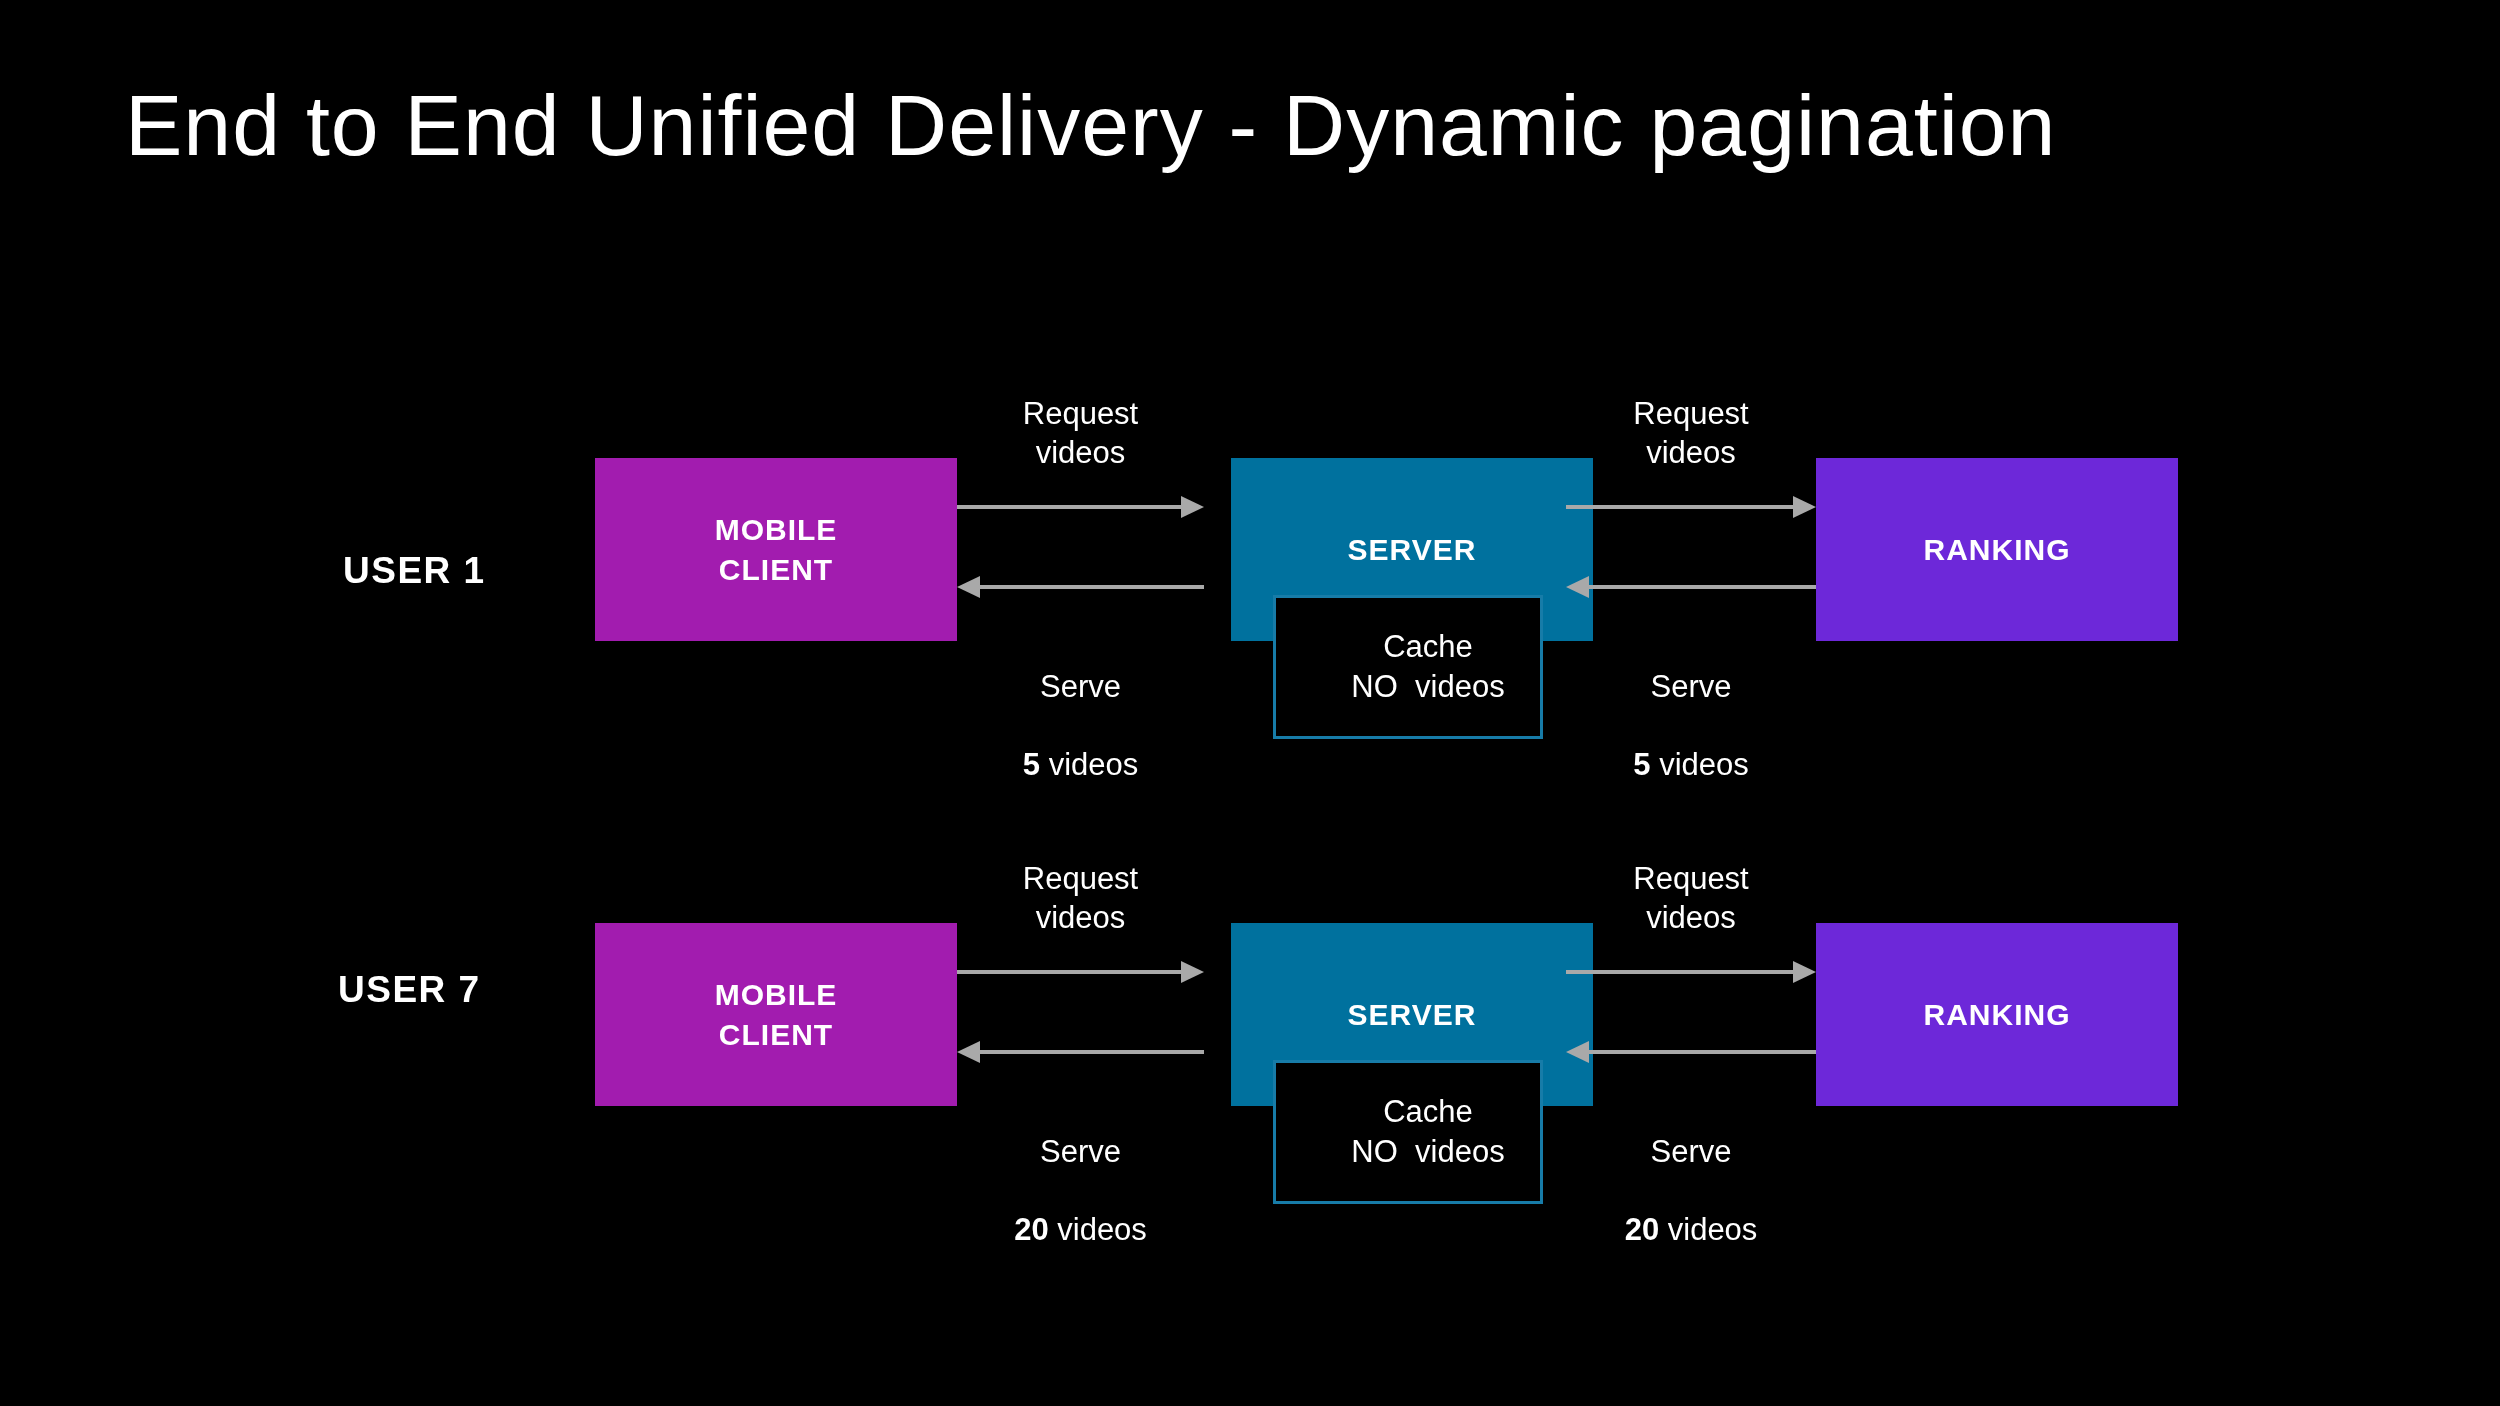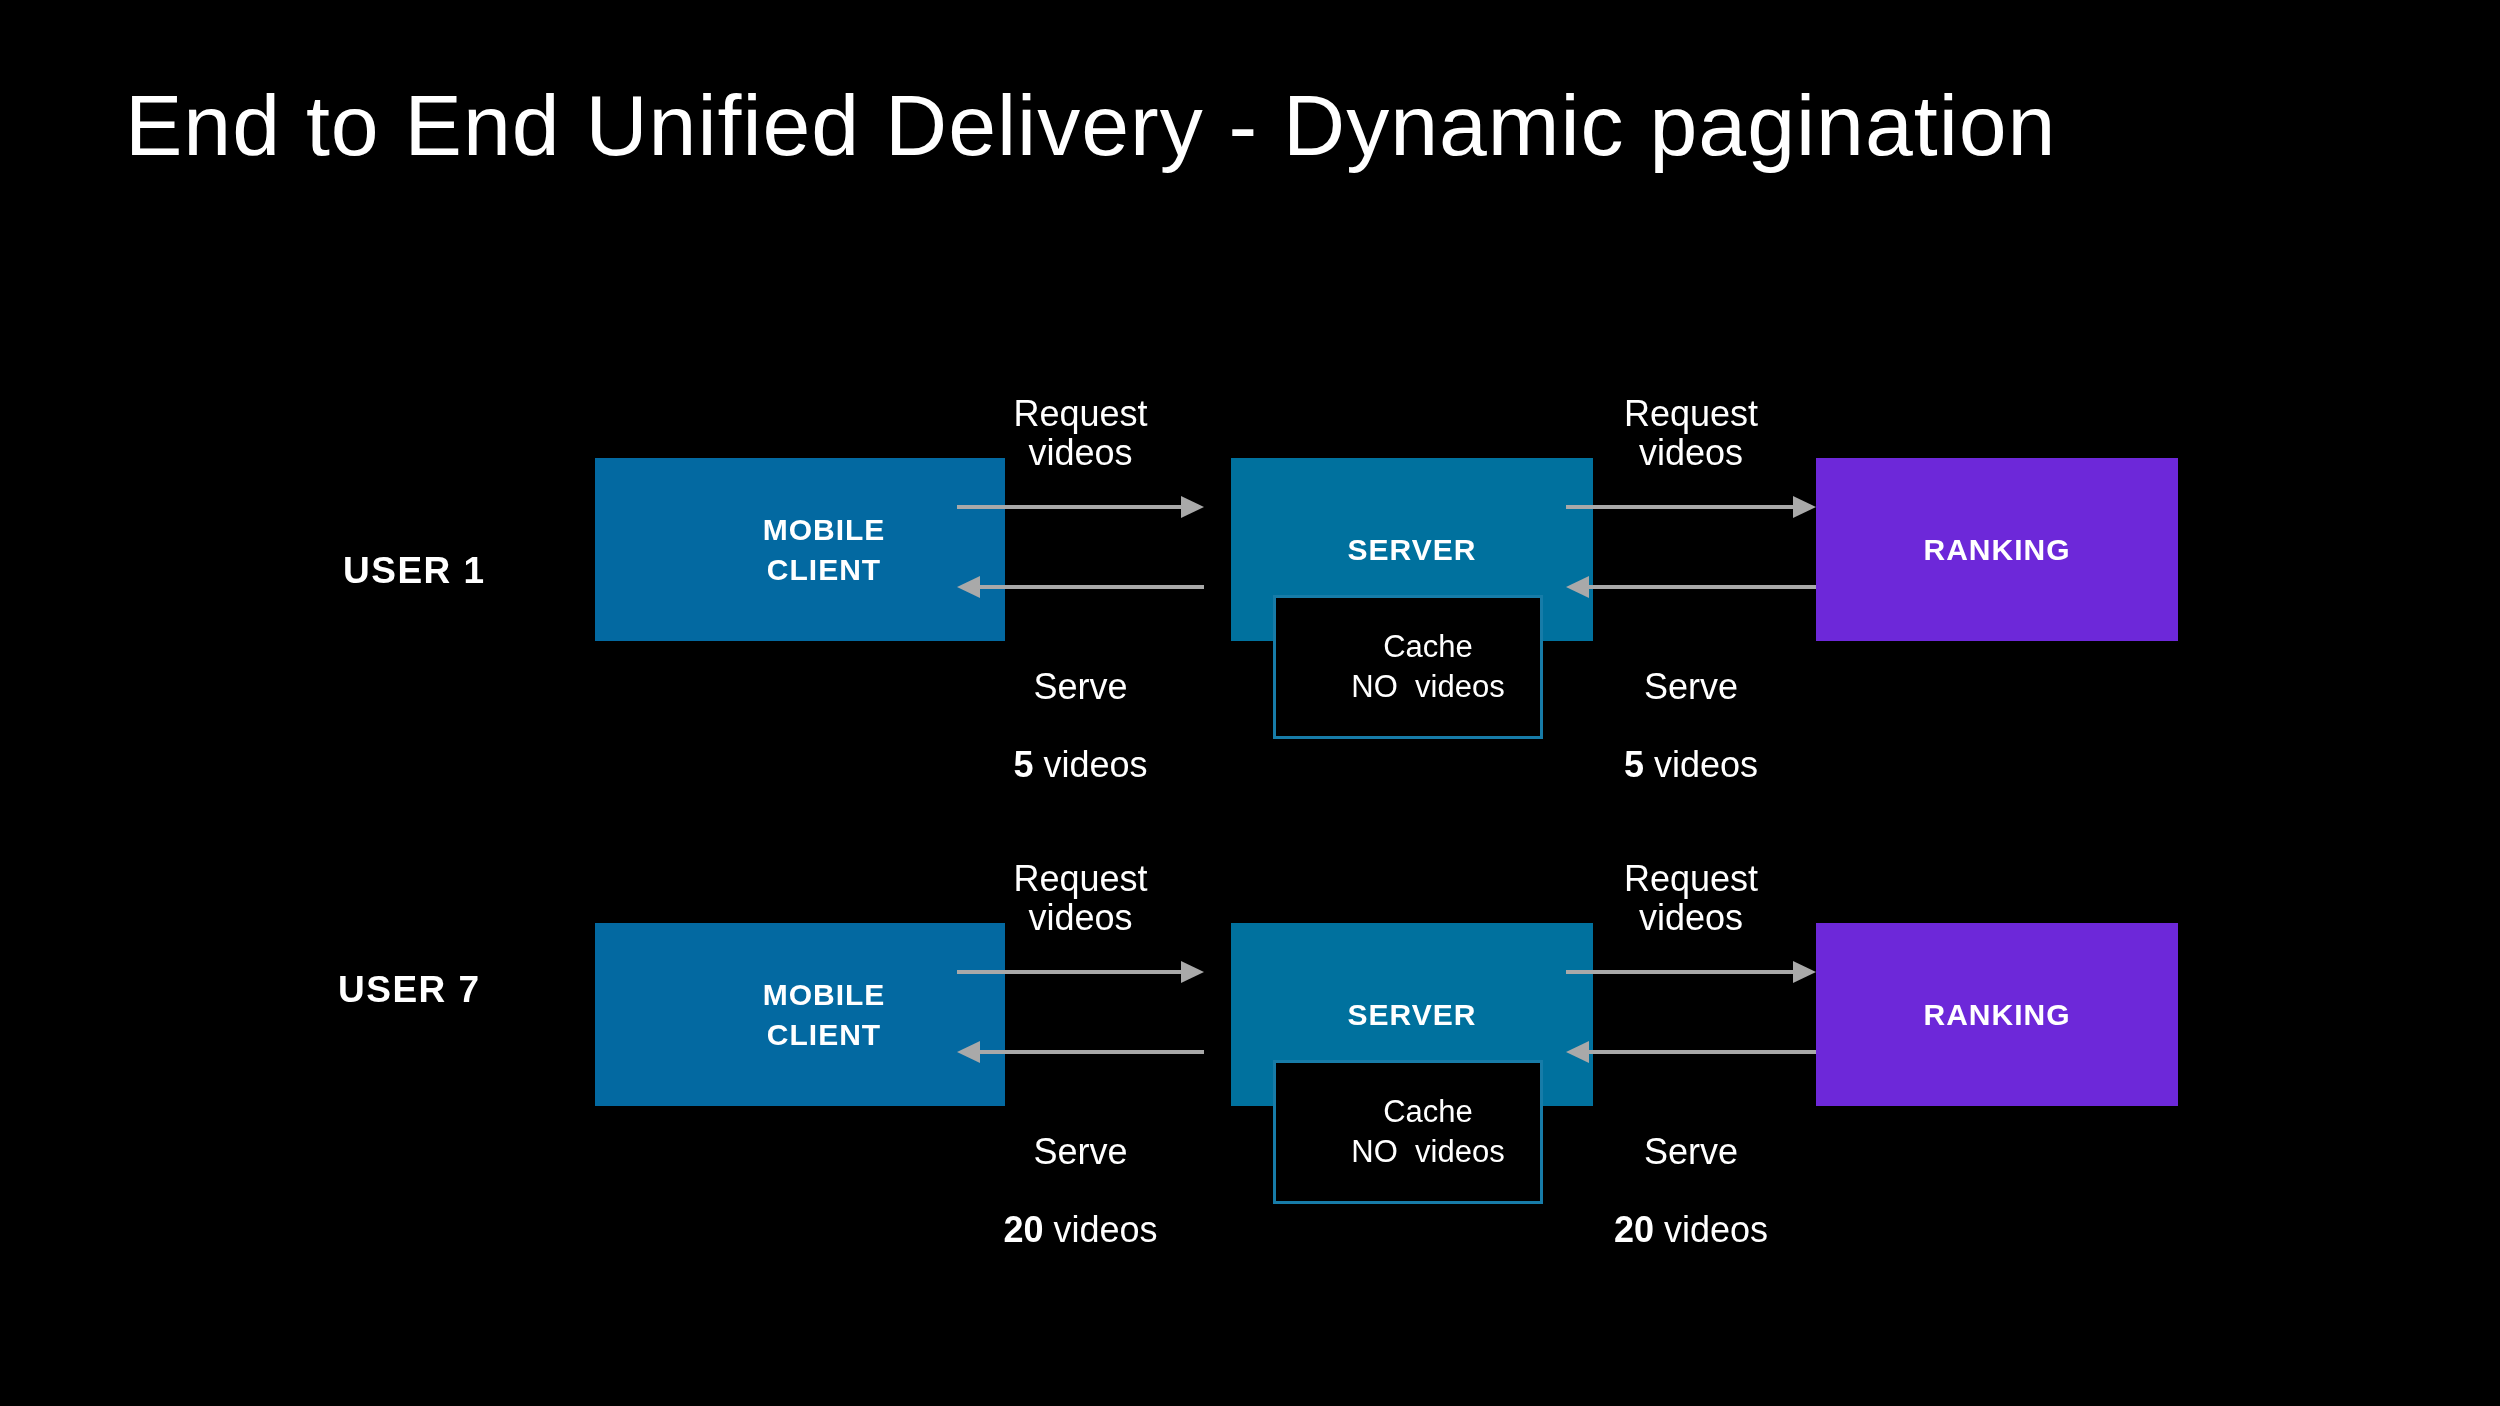--- a/index.html
+++ b/index.html
@@ -15,29 +15,29 @@
   .row.r1{top:458px;}
   .row.r2{top:923px;}
   .user{position:absolute;font-size:37px;font-weight:700;letter-spacing:1.5px;white-space:nowrap;}
   .r1 .user{left:343px;top:92px;}
   .r2 .user{left:338px;top:46px;}
   .box{
     position:absolute;top:0;height:183px;display:flex;align-items:center;justify-content:center;
     text-align:center;font-weight:700;font-size:30px;letter-spacing:1px;
     white-space:pre-line;line-height:40px;
   }
-  .box.mobile{left:595px;width:362px;background:#0369a1;padding-left:48px;}
+  .box.mobile{left:595px;width:362px;background:#a21caf;}
   .box.server{left:1204px;width:362px;background:#00719E;margin-left:27px;}
   .box.ranking{left:1816px;width:362px;background:#6d28d9;}
   .cache{
     position:absolute;left:1273px;top:137px;width:224px;height:138px;background:#000;
     border:3px solid #177CA8;display:flex;align-items:center;justify-content:center;
     text-align:center;font-size:31px;line-height:40px;white-space:pre-wrap;z-index:2;padding-left:40px;
   }
-  .lbl{position:absolute;text-align:center;font-size:36px;line-height:39px;white-space:pre-line;}
+  .lbl{position:absolute;text-align:center;font-size:31px;line-height:39px;white-space:pre-line;}
   .lbl b{font-weight:700;}
   .lbl.req-l{left:957px;width:247px;top:-64px;}
   .lbl.req-r{left:1566px;width:250px;top:-64px;}
   .lbl.srv-l{left:957px;width:247px;top:170px;}
   .lbl.srv-r{left:1566px;width:250px;top:170px;}
   .arrow{position:absolute;height:4px;background:#A9A9A9;}
   .arrow.right::after{
     content:"";position:absolute;right:-23px;top:50%;transform:translateY(-50%);
     border-top:11px solid transparent;border-bottom:11px solid transparent;
     border-left:23px solid #A9A9A9;

